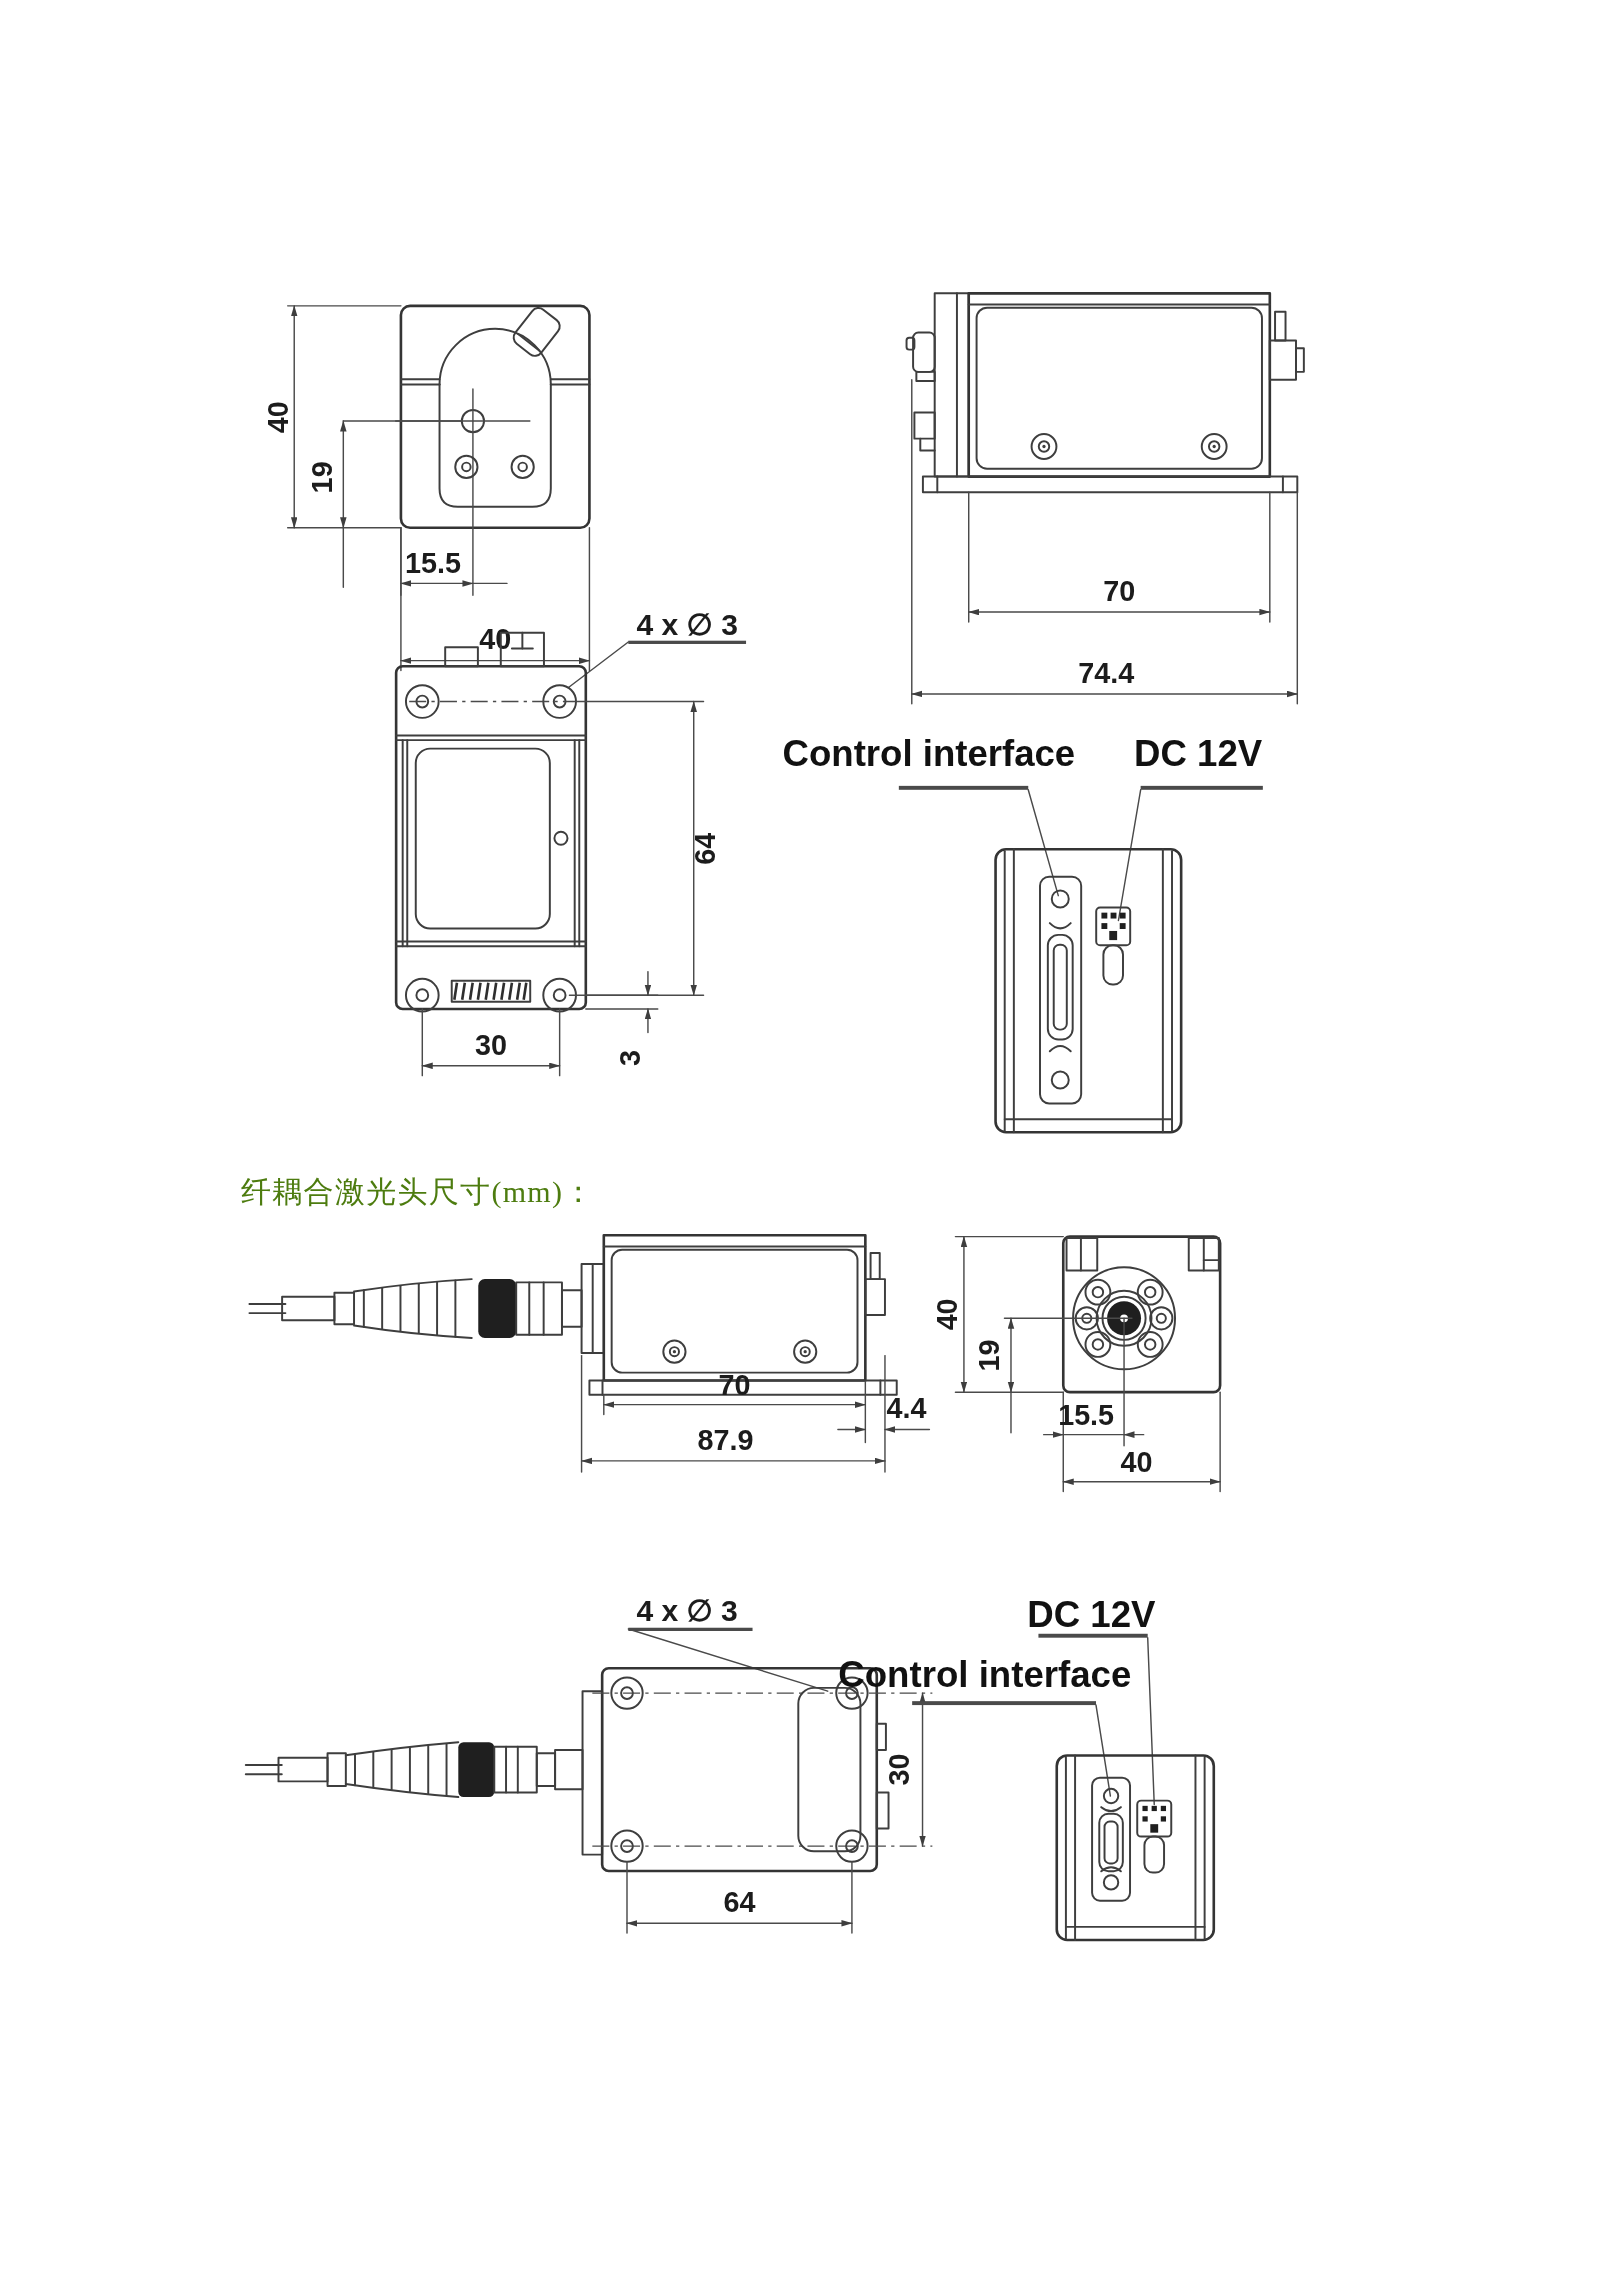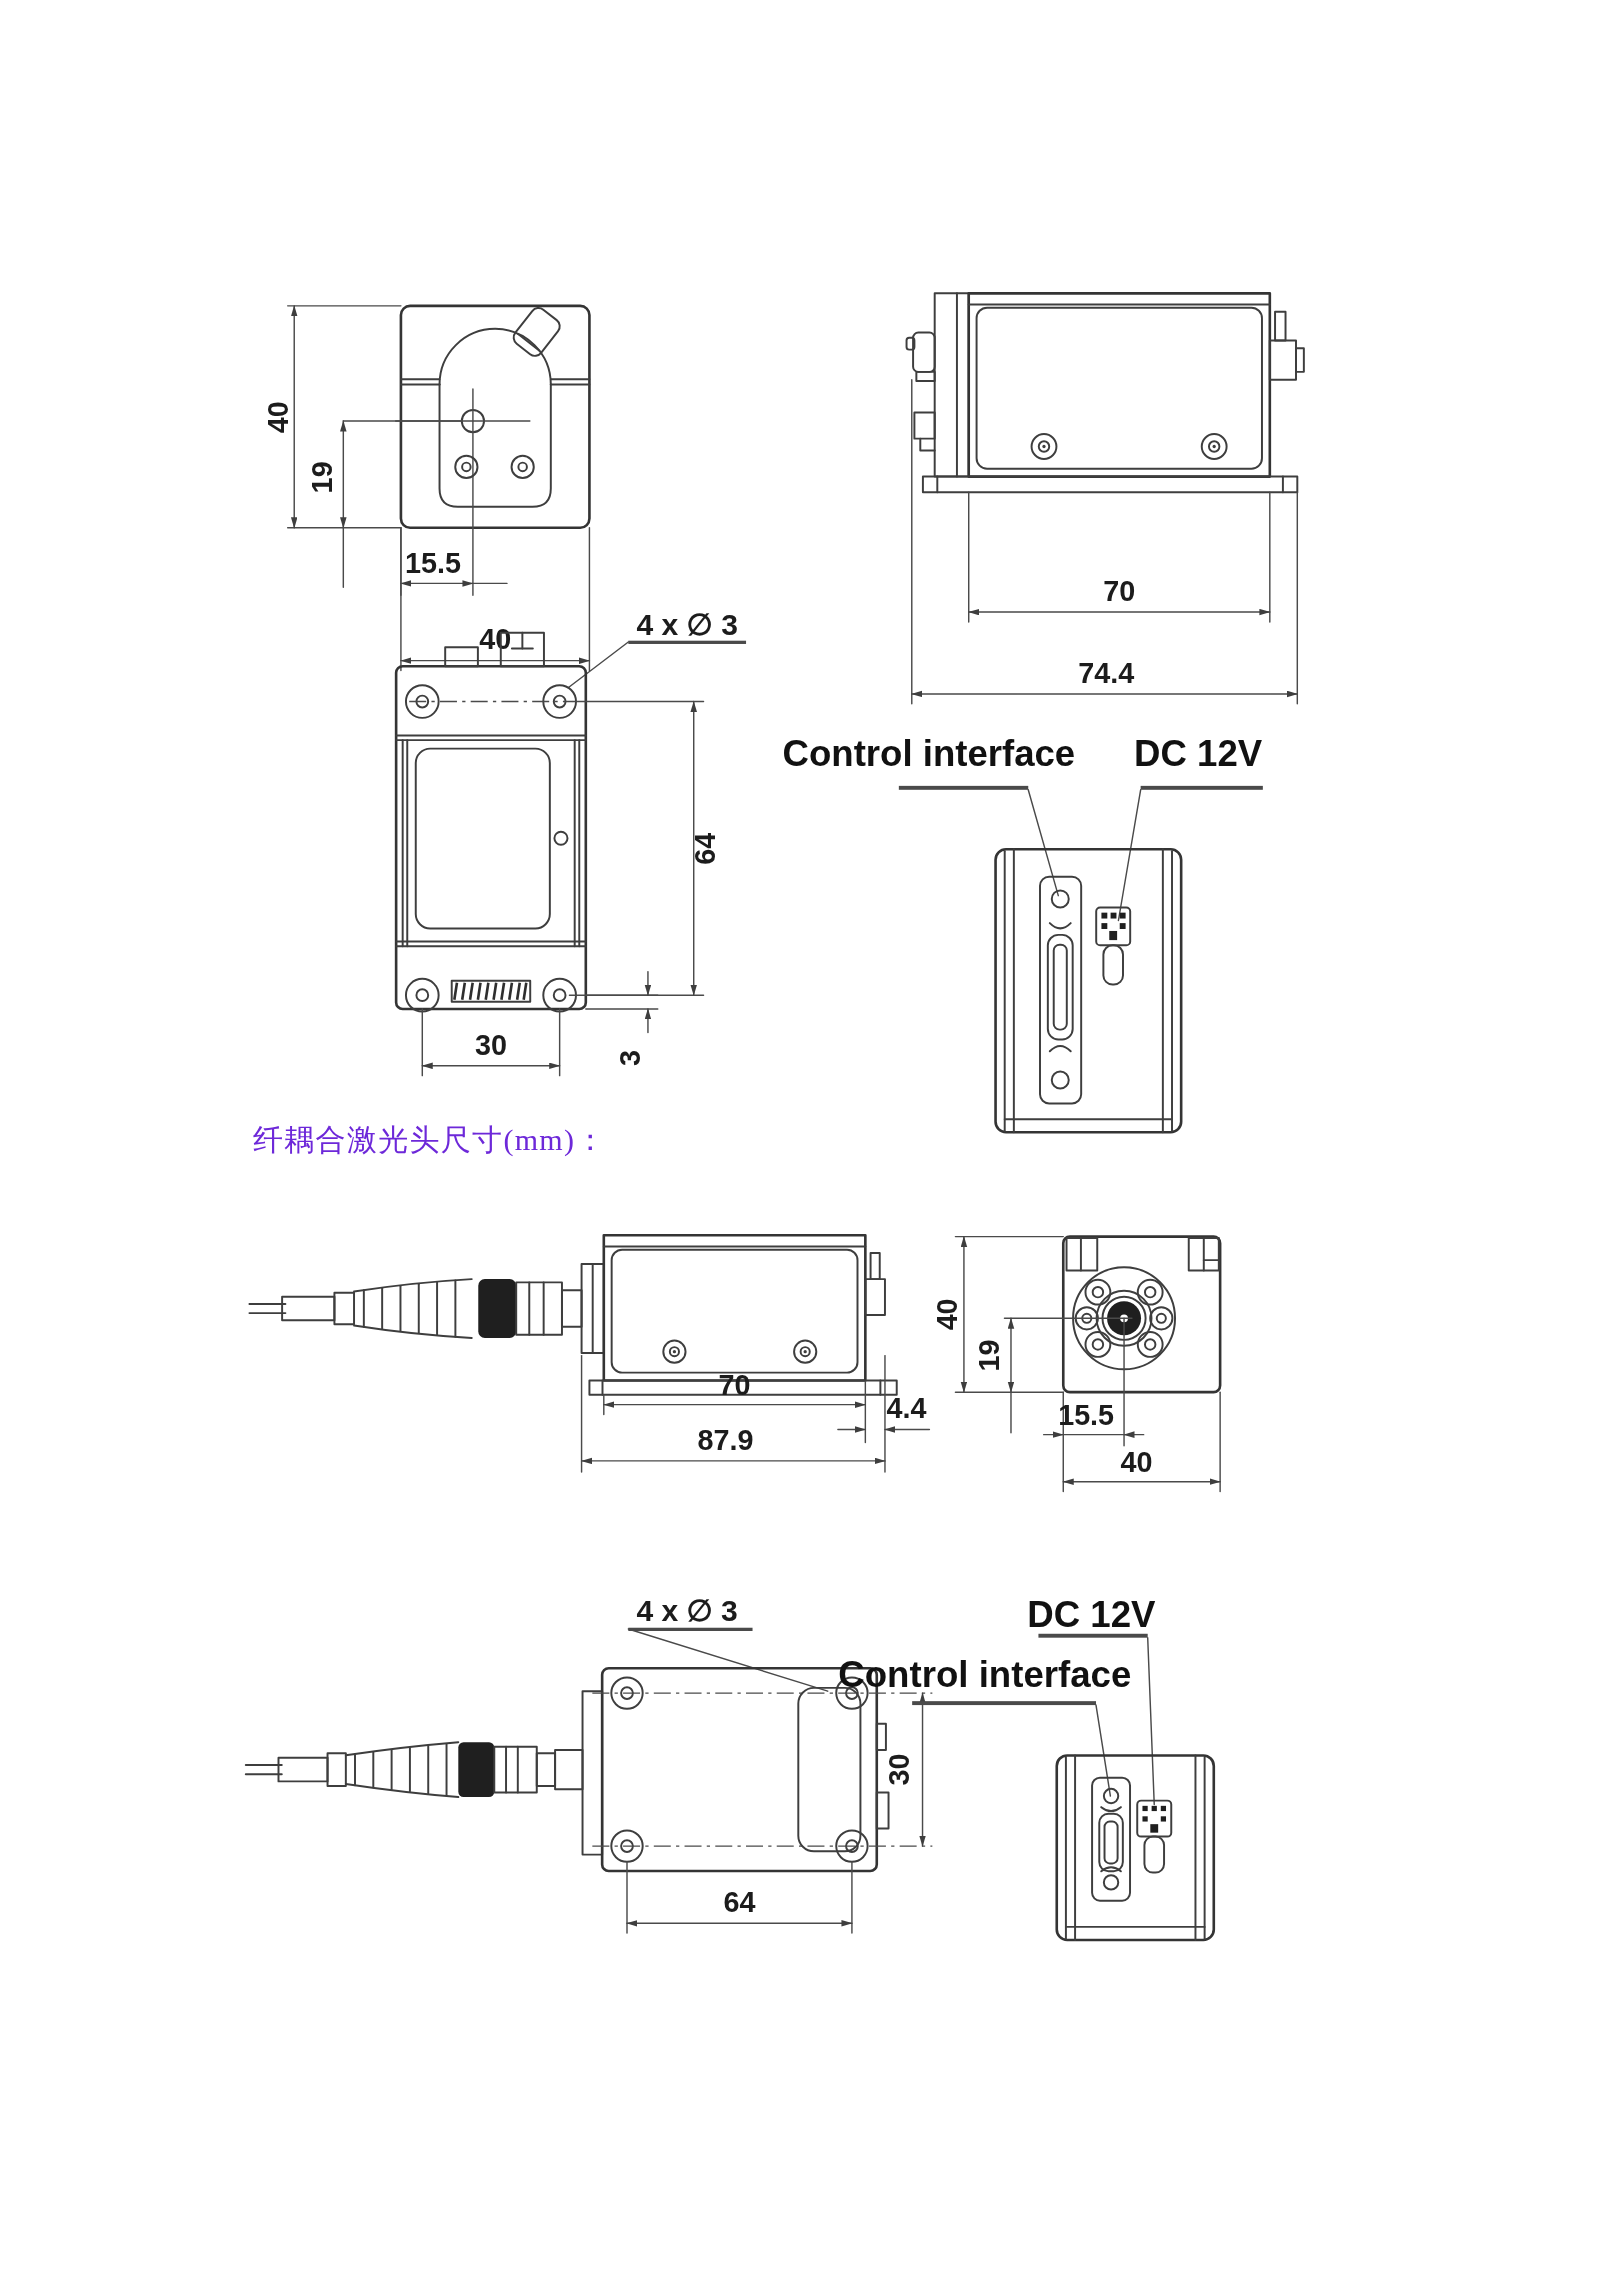--- a/index.html
+++ b/index.html
@@ -10,21 +10,21 @@
   .sh {stroke:#343434;stroke-width:4;fill:none;stroke-linejoin:round;stroke-linecap:round;}
   .s2 {stroke:#4a4a4a;stroke-width:2.2;fill:none;stroke-linecap:round;}
   .cl {stroke:#4a4a4a;stroke-width:2.2;fill:none;stroke-dasharray:26 8 5 8;}
   .blk{fill:#1f1f1f;stroke:none;}
   .dot{fill:#3e3e3e;stroke:none;}
   .hatch{stroke:#2e2e2e;stroke-width:4;}
   .dimtxt{font:bold 44px "Liberation Sans",sans-serif;fill:#1c1c1c;}
   .callout{font:bold 46px "Liberation Sans",sans-serif;fill:#1c1c1c;}
   .lbltxt{font:bold 56px "Liberation Sans",sans-serif;fill:#111111;}
   .ul{fill:#4a4a4a;stroke:none;}
-  #caption{position:absolute;left:241px;top:1120px;font:30px "Liberation Serif","DejaVu Serif",serif;color:#6d28d9;letter-spacing:1.3px;margin-left:12px;}
+  #caption{position:absolute;left:241px;top:1172px;font:30px "Liberation Serif","DejaVu Serif",serif;color:#4d7c0f;letter-spacing:1.3px;}
 </style>
 </head>
 <body>
 
 
 
 
 <svg width="0" height="0">
   <defs>
     <marker id="arr" markerWidth="18" markerHeight="12" refX="16" refY="5" orient="auto-start-reverse" markerUnits="userSpaceOnUse">

